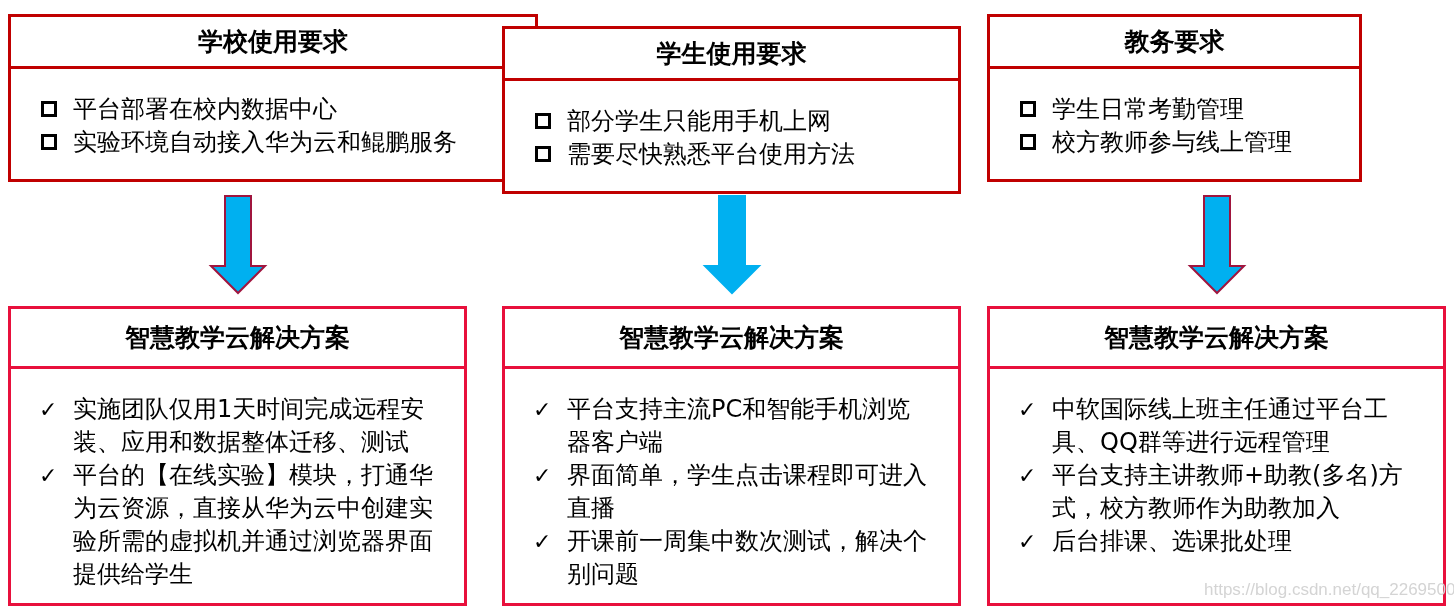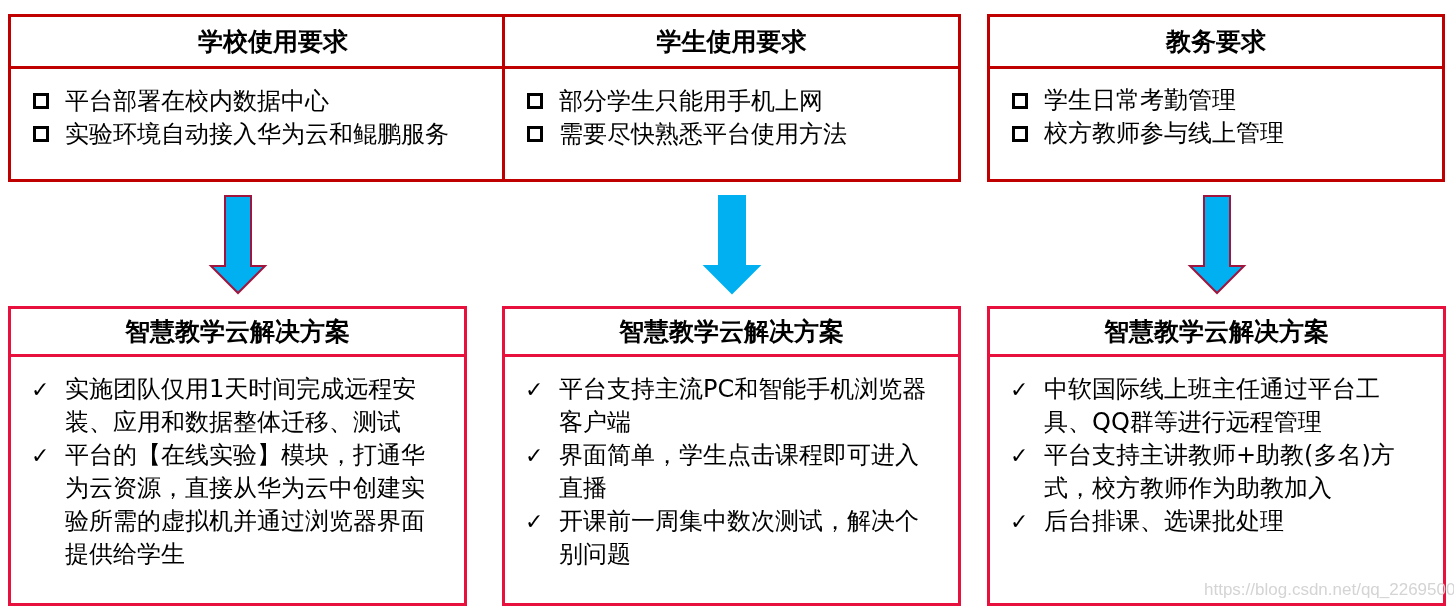--- a/index.html
+++ b/index.html
@@ -10,22 +10,22 @@
   }
   .box { position: absolute; box-sizing: border-box; background: #fff; }
   .req { border: 3px solid #c00000; }
   .sol { border: 3px solid #e8103c; }
   .box .head {
     box-sizing: border-box;
     font-weight: bold; font-size: 25px; text-align: center;
     display: flex; align-items: center; justify-content: center;
   }
   .req .head { height: 52px; border-bottom: 3px solid #c00000; }
-  .sol .head { height: 48px; border-bottom: 3px solid #e8103c; }
-  .box ul { list-style: none; margin: 8px; padding: 8px 10px 0 10px; }
+  .sol .head { height: 60px; border-bottom: 3px solid #e8103c; }
+  .box ul { list-style: none; margin: 16px; padding: 8px 10px 0 10px; }
   .box li {
     position: relative; padding-left: 36px;
     font-size: 24px; line-height: 33px;
   }
   .bullet-sq {
     position: absolute; left: 4px; top: 8px;
     width: 10px; height: 10px; border: 3px solid #000;
   }
   .bullet-ck {
     position: absolute; left: 2px; top: 0;
@@ -41,29 +41,29 @@
 <body>
 
 <div class="box req" style="left:8px;top:14px;width:530px;height:168px;">
   <div class="head">学校使用要求</div>
   <ul>
     <li><span class="bullet-sq"></span><span>平台部署在校内数据中心</span></li>
     <li><span class="bullet-sq"></span><span>实验环境自动接入华为云和鲲鹏服务</span></li>
   </ul>
 </div>
 
-<div class="box req" style="left:502px;top:14px;width:459px;height:168px;">
+<div class="box req" style="left:502px;top:26px;width:459px;height:168px;">
   <div class="head">学生使用要求</div>
   <ul>
     <li><span class="bullet-sq"></span><span>部分学生只能用手机上网</span></li>
     <li><span class="bullet-sq"></span><span>需要尽快熟悉平台使用方法</span></li>
   </ul>
 </div>
 
-<div class="box req" style="left:987px;top:14px;width:458px;height:168px;font-family:Liberation Mono, monospace;">
+<div class="box req" style="left:987px;top:14px;width:375px;height:168px;">
   <div class="head">教务要求</div>
   <ul>
     <li><span class="bullet-sq"></span><span>学生日常考勤管理</span></li>
     <li><span class="bullet-sq"></span><span>校方教师参与线上管理</span></li>
   </ul>
 </div>
 
 <svg class="arrow" style="left:208px;top:194px;" width="60" height="102" viewBox="0 0 60 102">
   <polygon points="17,2 43,2 43,72 57,72 30,99 3,72 17,72" fill="#00b0f0" stroke="#a0153e" stroke-width="2"></polygon>
 </svg>

